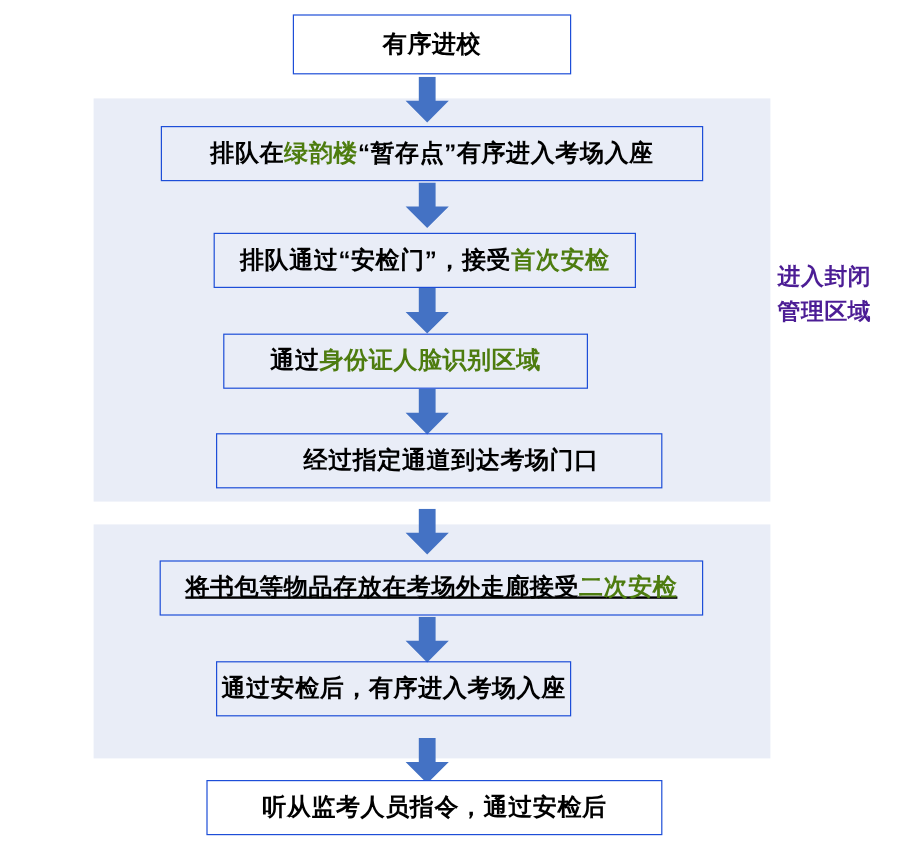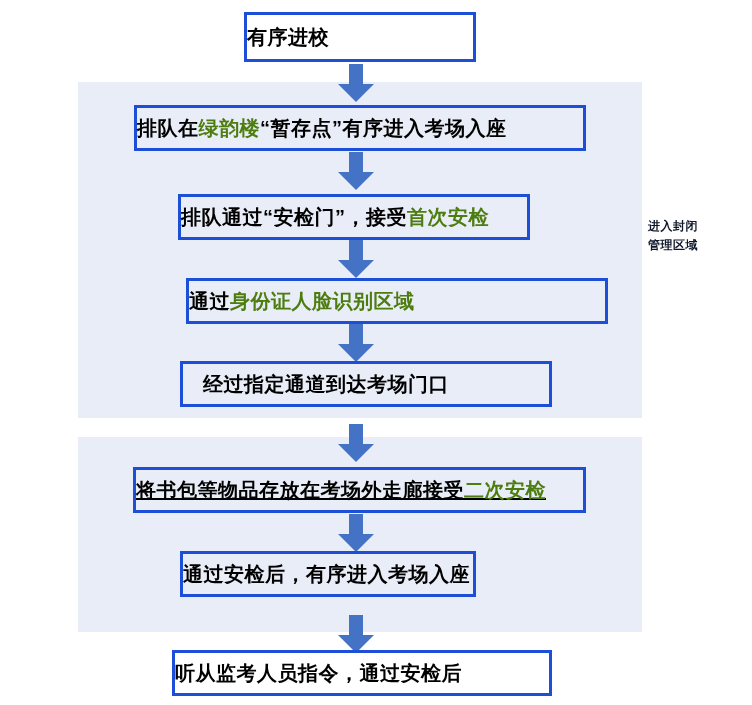--- a/index.html
+++ b/index.html
@@ -32,25 +32,25 @@
   #panel-exam-room {
     left: 78px;
     top: 437px;
     width: 564px;
     height: 195px;
   }
   
   .node {
     position: absolute;
     box-sizing: border-box;
-    border: 3px solid #1d4ed8;
+    border: 1px solid #1d4ed8;
     background: transparent;
     display: flex;
     align-items: center;
-    justify-content: flex-start;
+    justify-content: center;
     text-align: center;
     font-weight: bold;
     font-size: 20px;
     line-height: 1.1;
     letter-spacing: 0.5px;
     color: #000000;
     white-space: nowrap;
   }
   .node.on-white {
     background: #ffffff;
@@ -67,23 +67,23 @@
   }
   .arrow svg {
     display: block;
     width: 100%;
     height: 100%;
   }
   
   .stage-label {
     position: absolute;
     font-weight: bold;
-    font-size: 12px;
+    font-size: 19px;
     line-height: 1.55;
-    color: #0f172a;
+    color: #4c1d95;
     white-space: nowrap;
     letter-spacing: 0.5px;
   }
   .stage-label .line {
     display: block;
   }
 </style>
 </head>
 <body>
 
@@ -115,21 +115,21 @@
   <div class="node" id="node-3" style="left:178px; top:194px; width:352px; height:46px;">
       <span><span>排队通过“安检门”，接受</span><span class="red">首次安检</span></span>
     </div>
 
   <div class="arrow" style="left:336px; top:240px;">
     <svg viewBox="0 0 40 40" xmlns="http://www.w3.org/2000/svg">
       <polygon points="13,0 27,0 27,20 38,20 20,38 2,20 13,20" fill="#4472C4"></polygon>
     </svg>
   </div>
 
-  <div class="node" id="node-4" style="left:186px; top:278px; width:422px; height:46px;">
+  <div class="node" id="node-4" style="left:186px; top:278px; width:304px; height:46px;">
       <span><span>通过</span><span class="red">身份证人脸识别区域</span></span>
     </div>
 
   <div class="arrow" style="left:336px; top:324px;">
     <svg viewBox="0 0 40 40" xmlns="http://www.w3.org/2000/svg">
       <polygon points="13,0 27,0 27,20 38,20 20,38 2,20 13,20" fill="#4472C4"></polygon>
     </svg>
   </div>
 
   <div class="node" id="node-5" style="left:180px; top:361px; width:372px; height:46px;padding-left:20px;">

